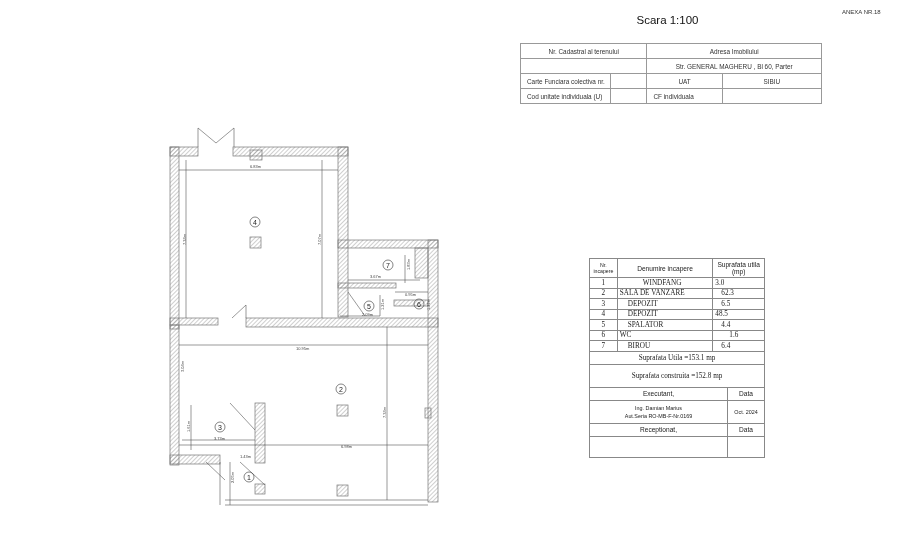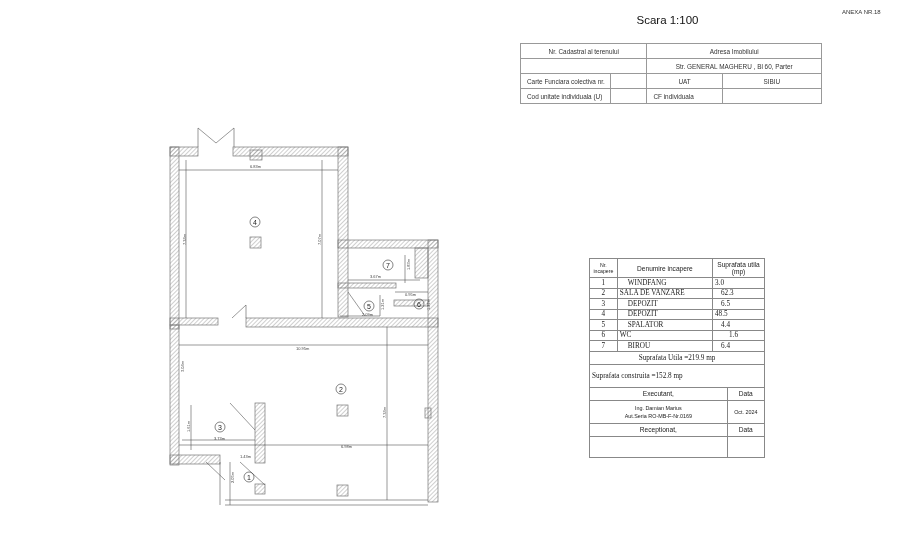--- a/index.html
+++ b/index.html
@@ -12,21 +12,21 @@
   #info { left:520px; top:43px; width:302px; font-size:6.4px; color:#333; }
   #info td { border:1px solid #999; height:14px; padding:0 3px; text-align:center; }
   #info td.l { text-align:left; padding-left:6px; }
   
   #rooms { left:589px; top:258px; width:176px; font-family:"Liberation Serif", serif; font-size:7.2px; color:#222; }
   #rooms td { border:1px solid #888; height:9.5px; padding:0 2px; }
   #rooms td.c { text-align:center; }
   #rooms .hdr td { height:18px; font-family:"Liberation Sans", sans-serif; font-size:6.6px; text-align:center; }
   #rooms .hdr td.small { font-size:5.2px; }
   #rooms td.sum { text-align:center; height:12px; }
-  #rooms td.sum2 { height:22px; }
+  #rooms td.sum2 { text-align:center; height:22px; }
   #rooms .sans td { font-family:"Liberation Sans", sans-serif; font-size:6.6px; text-align:center; }
   #rooms td.exe { font-size:5.4px; line-height:8px; height:22px; }
   #rooms td.blank { height:20px; }
   svg text { font-family:"Liberation Sans", sans-serif; }
 </style>
 </head>
 <body>
 
 <div class="abs" id="annex">ANEXA NR.18</div>
 <div class="abs" id="title">
@@ -60,21 +60,21 @@
 
 <table class="abs" id="rooms">
   <tbody>
       <tr class="hdr">
     <td class="small" style="width:16%">Nr. incapere</td>
     <td style="width:56%">Denumire incapere</td>
     <td colspan="2">Suprafata utila (mp)</td>
   </tr>
   <tr>
         <td class="c">1</td>
-        <td style="padding-left:10px">WINDFANG</td>
+        <td style="padding-left:25px">WINDFANG</td>
         <td colspan="2" style="">3.0</td>
       </tr>
   <tr>
         <td class="c">2</td>
         <td style="padding-left:2px">SALA DE VANZARE</td>
         <td colspan="2" style="padding-left:8px">62.3</td>
       </tr>
   <tr>
         <td class="c">3</td>
         <td style="padding-left:10px">DEPOZIT</td>
@@ -94,21 +94,21 @@
         <td class="c">6</td>
         <td style="">WC</td>
         <td colspan="2" style="padding-left:16px">1.6</td>
       </tr>
   <tr>
         <td class="c">7</td>
         <td style="padding-left:10px">BIROU</td>
         <td colspan="2" style="padding-left:8px">6.4</td>
       </tr>
   <tr>
-        <td colspan="4" class="sum">Suprafata Utila =219.9 mp</td>
+        <td colspan="4" class="sum">Suprafata Utila =153.1 mp</td>
       </tr>
   <tr>
         <td colspan="4" class="sum2">Suprafata construita =152.8 mp</td>
       </tr>
   <tr class="sans">
     <td colspan="3" style="height:12px">Executant,</td>
     <td style="width:22%">Data</td>
   </tr>
   <tr class="sans">
     <td colspan="3" class="exe">

